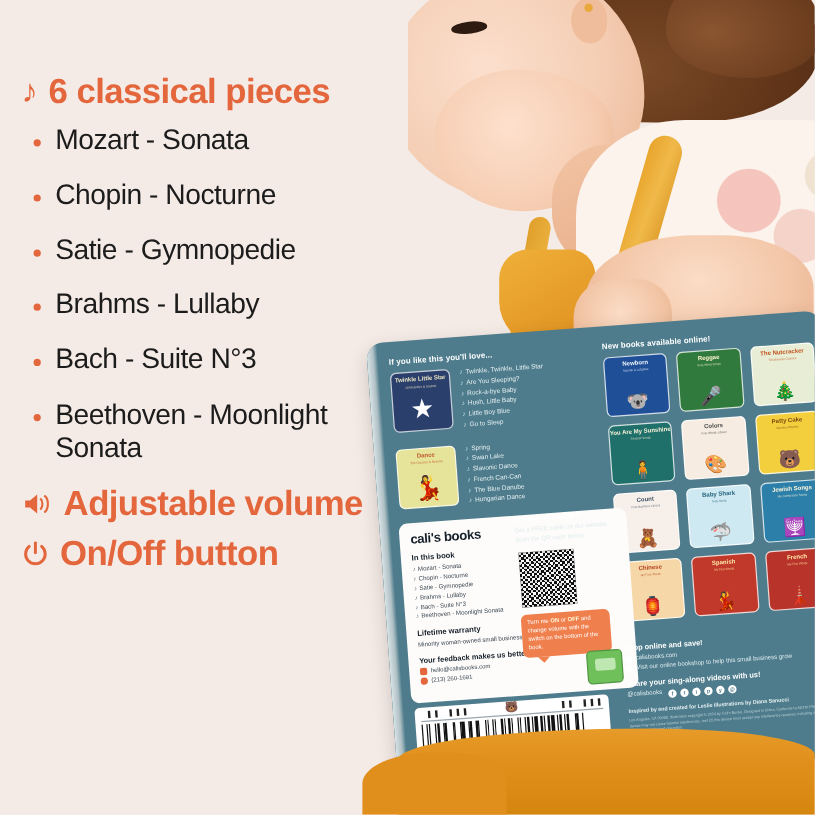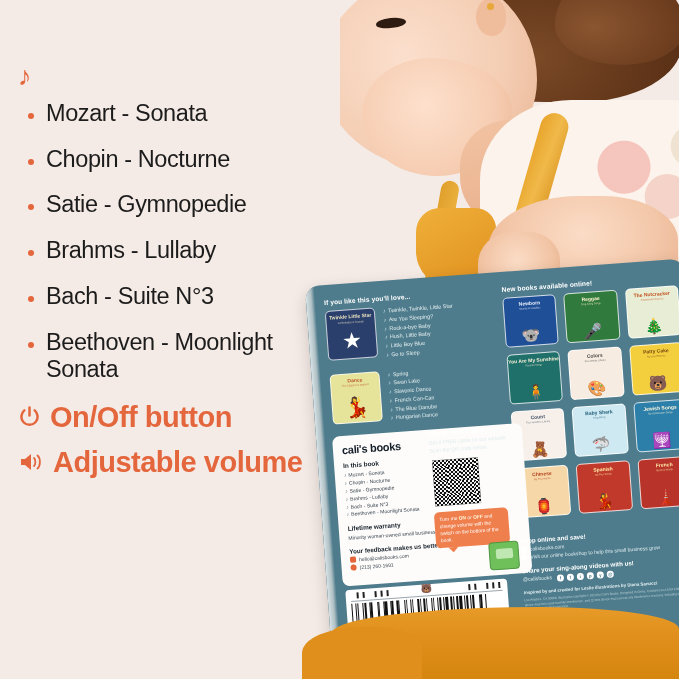--- a/index.html
+++ b/index.html
@@ -258,20 +258,21 @@
 </style>
 </head>
 <body>
 
 <div class="stage">
 
   <section class="features">
 
     <div class="feat-head">
       <span class="glyph note-glyph">♪</span>
+      <div class="feat-title">6 classical pieces</div>
     </div>
 
     <ul class="pieces">
       <li>
           <span class="dot"></span>
           <span class="txt">Mozart - Sonata</span>
         </li>
       <li>
           <span class="dot"></span>
           <span class="txt">Chopin - Nocturne</span>
@@ -287,39 +288,39 @@
       <li>
           <span class="dot"></span>
           <span class="txt">Bach - Suite N°3</span>
         </li>
       <li>
           <span class="dot"></span>
           <span class="txt">Beethoven - Moonlight Sonata</span>
         </li>
     </ul>
 
-    <div class="feat-head">
-      <span class="glyph">
-        <svg class="pw-icon" viewBox="0 0 24 24" fill="none">
-          <path d="M6.6 5.6a8.5 8.5 0 1 0 10.8 0" stroke="#e4663c" stroke-width="2.6" stroke-linecap="round"></path>
-          <path d="M12 2.5v8.5" stroke="#e4663c" stroke-width="2.6" stroke-linecap="round"></path>
-        </svg>
-      </span>
-      <div class="feat-title">On/Off button</div>
-    </div>
-
     <div class="feat-head feat-block">
       <span class="glyph">
         <svg class="sp-icon" viewBox="0 0 26 22" fill="none">
           <path d="M3 8h4l6-5v16l-6-5H3z" fill="#e4663c"></path>
           <path d="M16 7c1.8 1.4 1.8 6.6 0 8" stroke="#e4663c" stroke-width="1.8" stroke-linecap="round"></path>
           <path d="M19.5 4.5c3.2 2.6 3.2 10.4 0 13" stroke="#e4663c" stroke-width="1.8" stroke-linecap="round"></path>
         </svg>
       </span>
       <div class="feat-title">Adjustable volume</div>
+    </div>
+
+    <div class="feat-head">
+      <span class="glyph">
+        <svg class="pw-icon" viewBox="0 0 24 24" fill="none">
+          <path d="M6.6 5.6a8.5 8.5 0 1 0 10.8 0" stroke="#e4663c" stroke-width="2.6" stroke-linecap="round"></path>
+          <path d="M12 2.5v8.5" stroke="#e4663c" stroke-width="2.6" stroke-linecap="round"></path>
+        </svg>
+      </span>
+      <div class="feat-title">On/Off button</div>
     </div>
   </section>
 
   <div class="photo">
     <div class="hair"></div>
     <div class="skin-head"></div>
     <div class="hair2"></div>
     <div class="cheek"></div>
     <div class="eye"></div>
     <div class="ear"></div>

